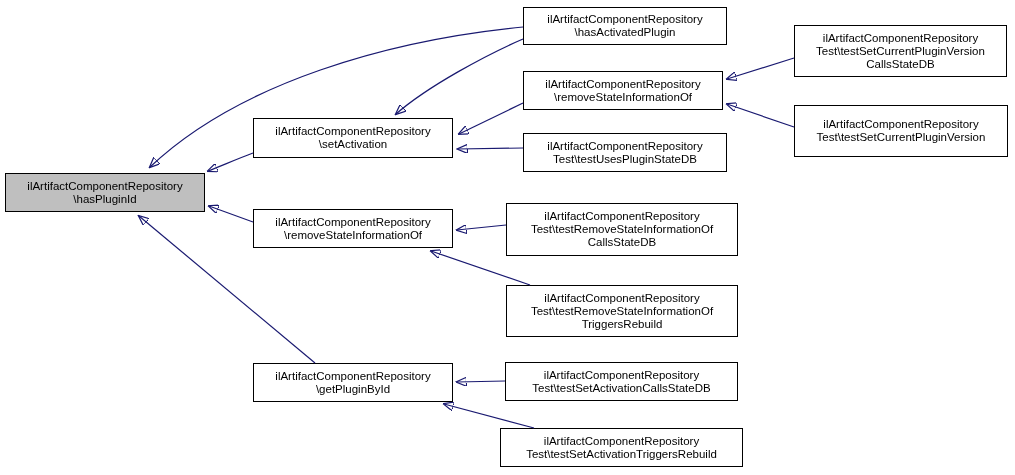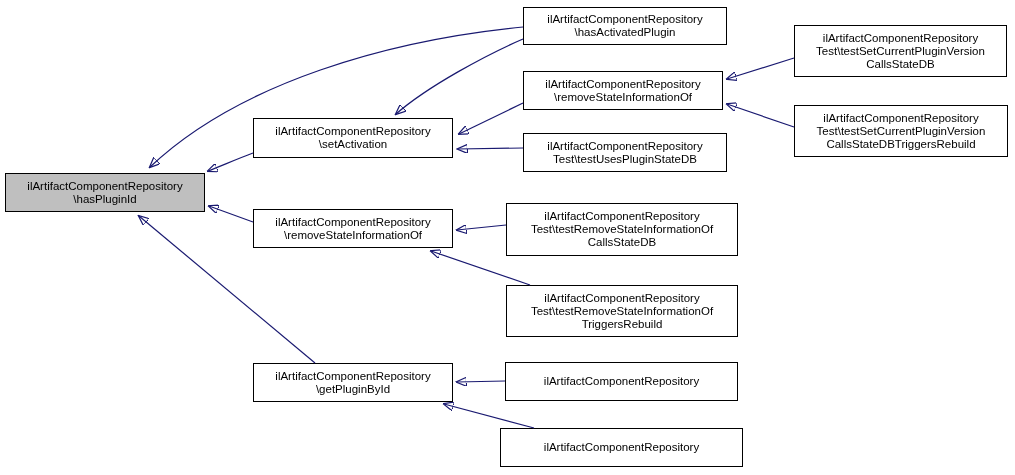--- a/index.html
+++ b/index.html
@@ -83,21 +83,20 @@
 
   <div class="node" style="left:794px; top:25px; width:213px; height:52px;">
     <span>ilArtifactComponentRepository</span>
     <span>Test\testSetCurrentPluginVersion</span>
     <span>CallsStateDB</span>
   </div>
 
   <div class="node" style="left:794px; top:105px; width:214px; height:52px;">
     <span>ilArtifactComponentRepository</span>
     <span>Test\testSetCurrentPluginVersion</span>
-    <span>CallsStateDBTriggersRebuild</span>
   </div>
 
   <div class="node" style="left:253px; top:209px; width:200px; height:39px;">
     <span>ilArtifactComponentRepository</span>
     <span>\removeStateInformationOf</span>
   </div>
 
   <div class="node" style="left:506px; top:203px; width:232px; height:53px;">
     <span>ilArtifactComponentRepository</span>
     <span>Test\testRemoveStateInformationOf</span>
@@ -110,24 +109,26 @@
     <span>TriggersRebuild</span>
   </div>
 
   <div class="node" style="left:253px; top:363px; width:200px; height:39px;">
     <span>ilArtifactComponentRepository</span>
     <span>\getPluginById</span>
   </div>
 
   <div class="node" style="left:505px; top:362px; width:233px; height:39px;">
     <span>ilArtifactComponentRepository</span>
+    <span>Test\testSetActivationCallsStateDB</span>
   </div>
 
   <div class="node" style="left:500px; top:428px; width:243px; height:39px;">
     <span>ilArtifactComponentRepository</span>
+    <span>Test\testSetActivationTriggersRebuild</span>
   </div>
 
   <svg id="edges" viewBox="0 0 1015 475" xmlns="http://www.w3.org/2000/svg">
     <defs>
       <marker id="arrow" markerWidth="11" markerHeight="9" refX="9.5" refY="4.5" orient="auto" markerUnits="userSpaceOnUse">
         <path d="M0,0 L10.5,4.5 L0,9 z" fill="#191970" stroke="none"></path>
       </marker>
     </defs>
 
     <path d="M 523 27 C 390 40, 240 82, 150 167" marker-end="url(#arrow)"></path>

